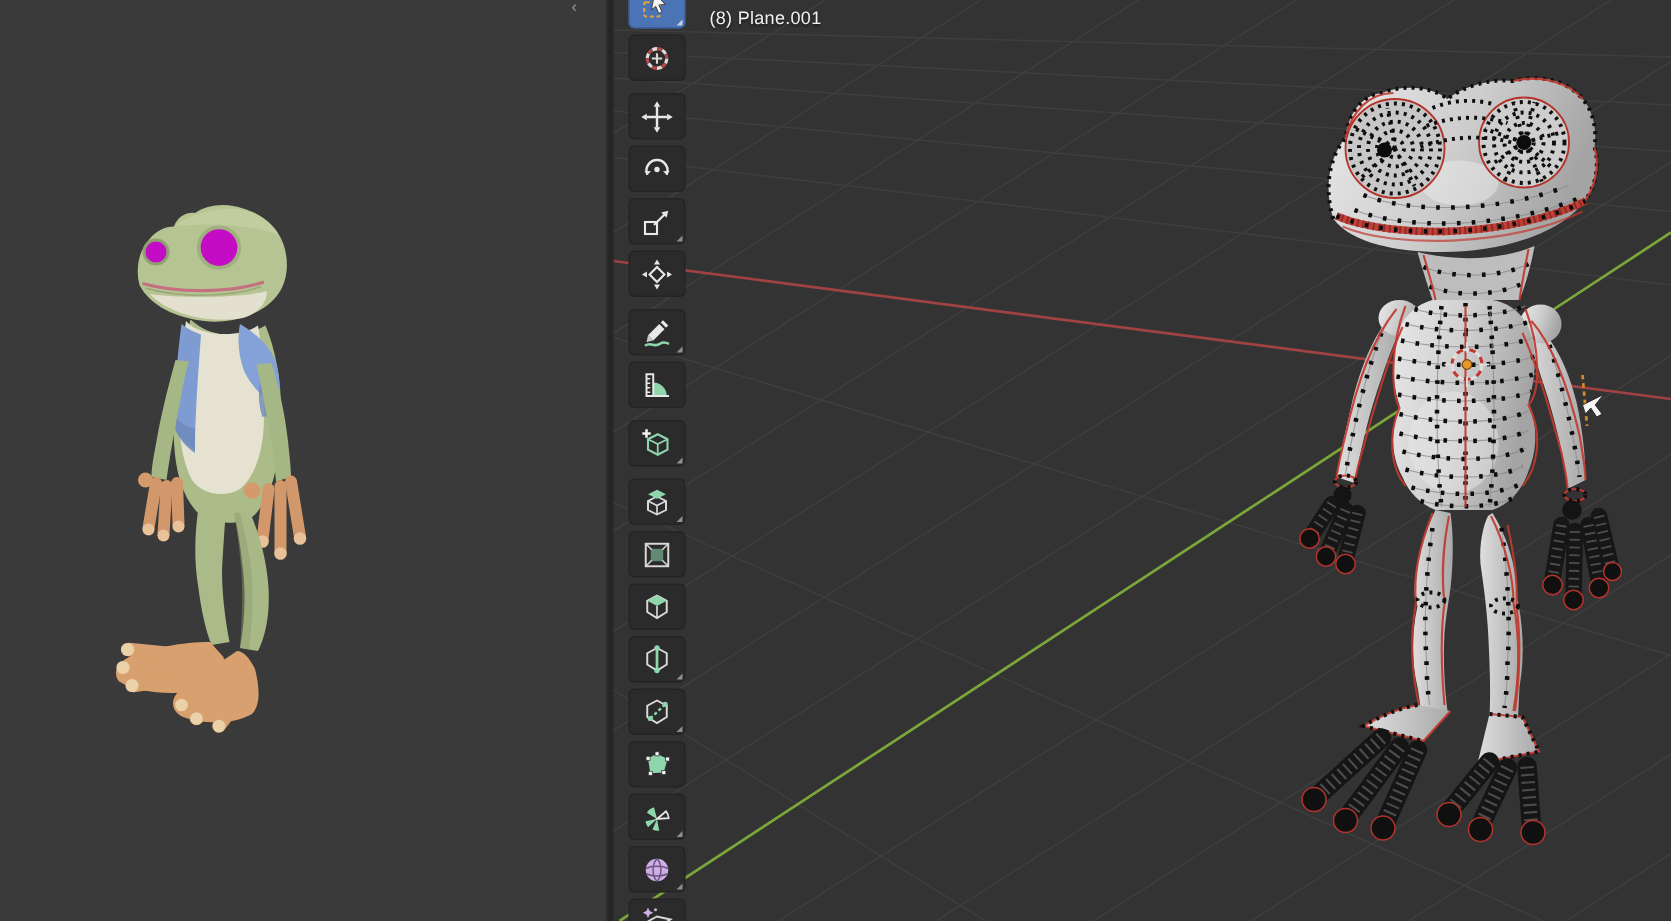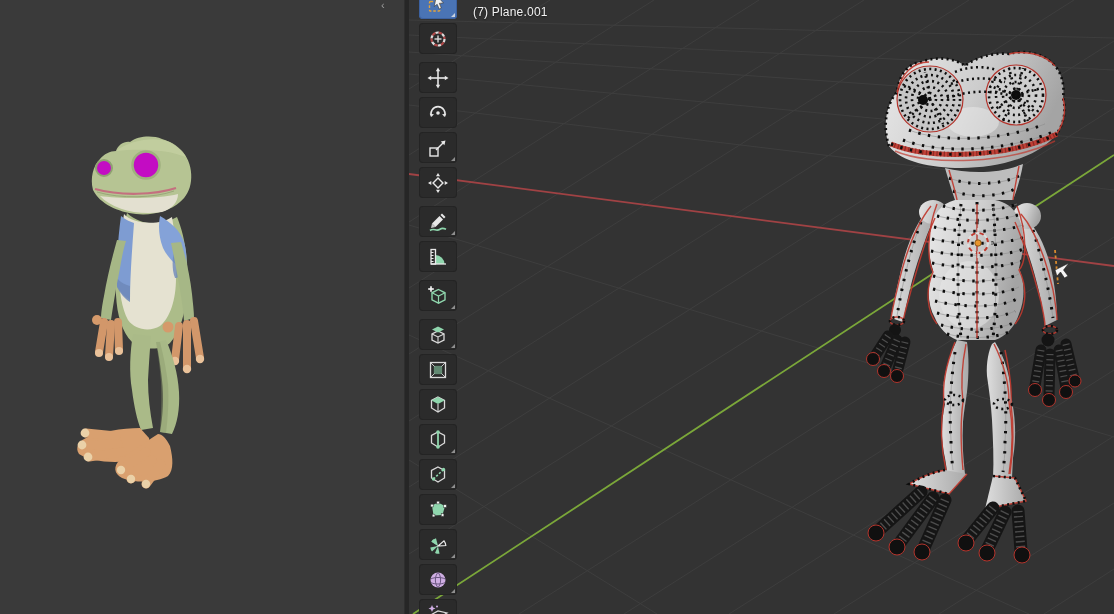--- a/index.html
+++ b/index.html
@@ -380,21 +380,21 @@
             <line x1="569" y1="251" x2="569" y2="258"></line>
           <line x1="554" y1="243" x2="561" y2="243"></line>
             <line x1="577" y1="243" x2="584" y2="243"></line>
         </g>
         <circle cx="569" cy="243" r="3.2" fill="#e8962e" stroke="#7a4a10" stroke-width=".8"></circle>
       </g>
 
       <path d="M646 270 L660 263 L654.5 270 L659 276 L655.5 278 L651.5 272 L648 276 Z" fill="#f5f5f5" stroke="#222" stroke-width=".6"></path>
     </svg>
 
-    <div class="header-text">(7) Plane.001</div>
+    <div class="header-text">(8) Plane.001</div>
 
     <div class="toolbar">
       <div class="tool-group">
         <div class="tool-btn active" title="Select Box">
           <svg width="22" height="22" viewBox="0 0 22 22">
             <rect x="2.5" y="8.5" width="10.5" height="9.5" rx="1" fill="none" stroke="#e2a33c" stroke-width="1.4" stroke-dasharray="2.6 1.8"></rect>
             <path d="M9.5 2.5 L16.5 10 L12.3 10.3 L14.3 15 L12.2 16 L10.2 11.3 L7.2 13.5 Z" fill="#f2f2f2" stroke="#333" stroke-width=".6"></path>
           </svg>
             <span class="sub"></span>
         </div>

